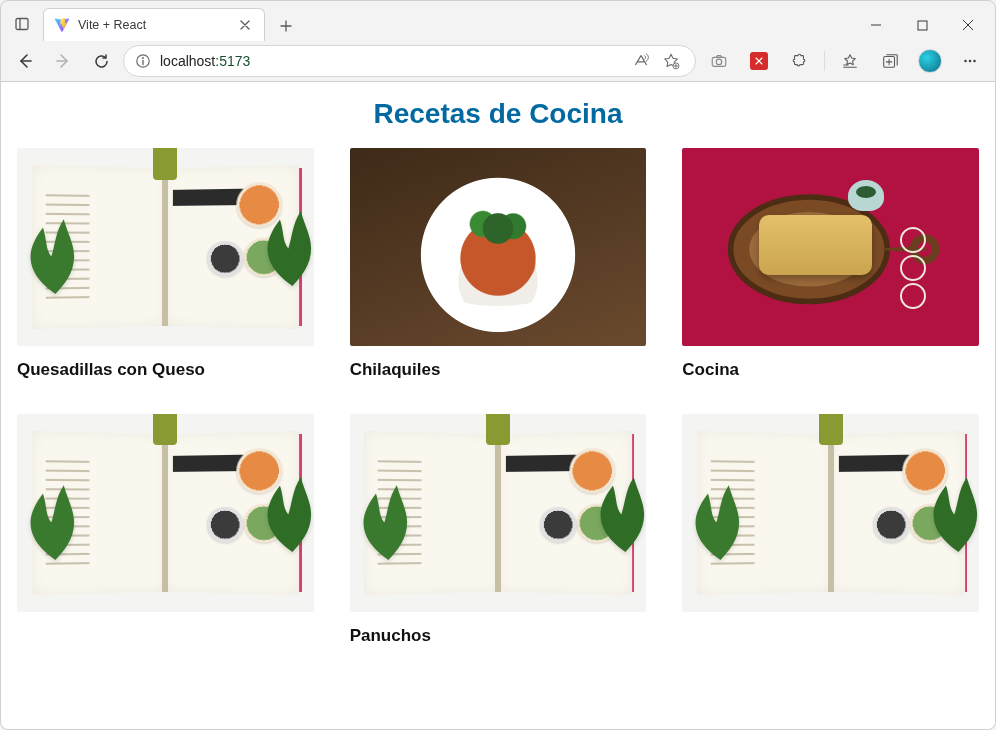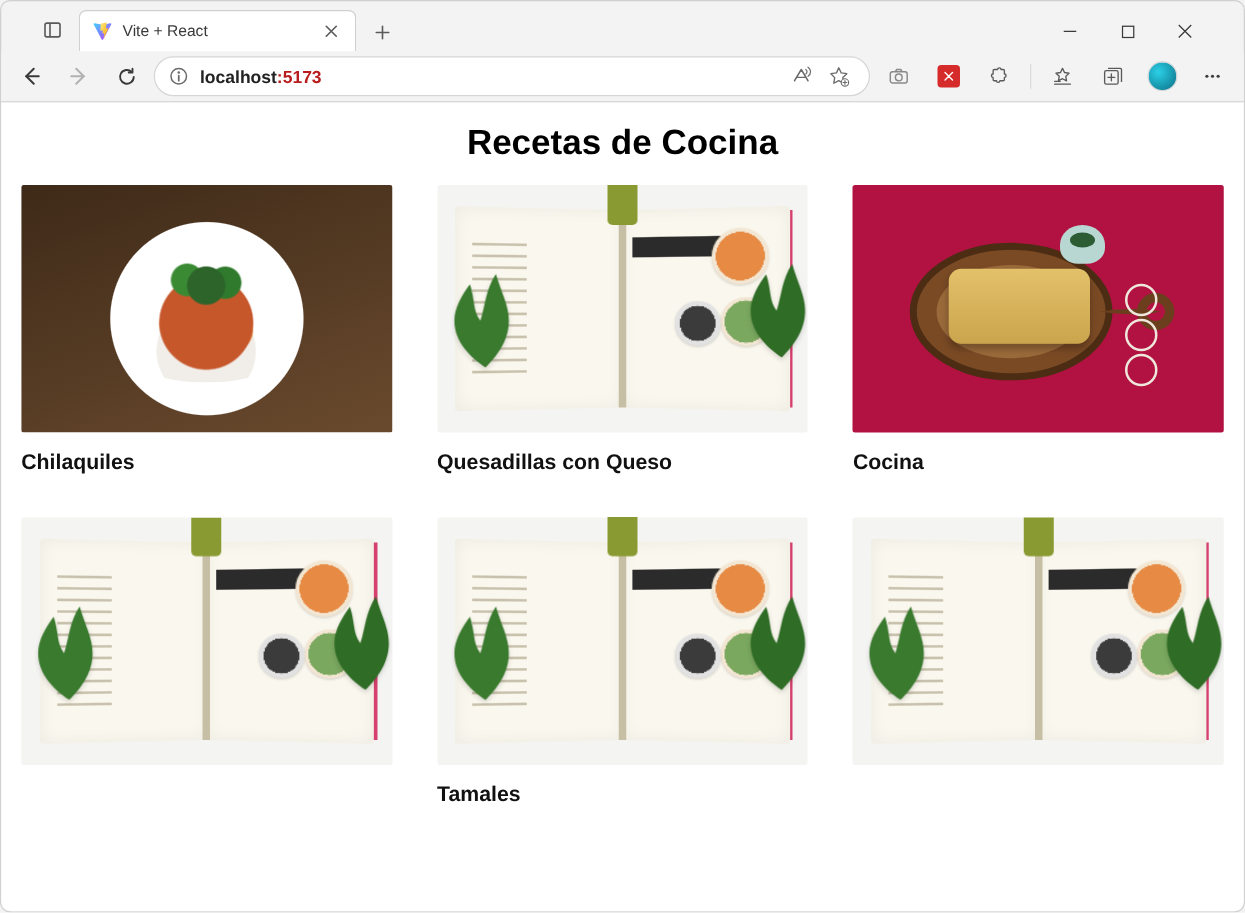--- a/index.html
+++ b/index.html
@@ -14,51 +14,51 @@
     --page-bg:#ffffff;
     --red-ext:#d52b2b;
     --cookbook-page:#faf7ee;
     --cookbook-spine:#c7bfa5;
   }
   html,body{margin:0;padding:0;font-family:"Segoe UI",Arial,Helvetica,sans-serif;background:var(--chrome-bg);}
   body{width:996px;height:730px;overflow:hidden;}
   .browser{width:996px;height:730px;background:var(--chrome-bg);border:1px solid var(--chrome-border);border-radius:8px;box-sizing:border-box;display:flex;flex-direction:column;}
 
   
-  .titlebar{height:40px;display:flex;align-items:flex-end;padding:0 24px;}
+  .titlebar{height:40px;display:flex;align-items:flex-end;padding:0 4px;}
   .tab-area{display:flex;align-items:flex-end;flex:0 0 auto;}
   .tabs-btn{width:34px;height:34px;display:flex;align-items:center;justify-content:center;border-radius:4px;margin-right:4px;}
   .tab{display:flex;align-items:center;gap:8px;background:var(--tab-active);border:1px solid var(--chrome-border);border-bottom:none;height:32px;padding:0 10px;border-top-left-radius:6px;border-top-right-radius:6px;min-width:200px;max-width:240px;position:relative;}
   .tab .favicon{width:16px;height:16px;flex:0 0 16px;}
   .tab .tab-title{font-size:12.5px;color:var(--tab-text);white-space:nowrap;overflow:hidden;text-overflow:ellipsis;flex:1 1 auto;}
   .tab .tab-close{width:18px;height:18px;display:flex;align-items:center;justify-content:center;border-radius:3px;}
   .new-tab{width:30px;height:30px;display:flex;align-items:center;justify-content:center;border-radius:4px;margin-left:6px;}
   .titlebar-spacer{flex:1 1 auto}
   .win-controls{display:flex;gap:0}
   .win-btn{width:46px;height:32px;display:flex;align-items:center;justify-content:center;}
 
   
   .addrbar{height:40px;background:var(--chrome-bg);display:flex;align-items:center;padding:0 8px;gap:6px;border-bottom:1px solid var(--chrome-border);}
   .nav-btn{width:32px;height:32px;display:flex;align-items:center;justify-content:center;border-radius:4px;color:var(--icon);}
   .nav-btn.disabled{opacity:.35}
-  .addr-field{flex:1 1 auto;height:30px;background:var(--addr-bg);border:1px solid var(--addr-border);border-radius:18px;display:flex;align-items:center;padding:0 10px;gap:8px;color:#555;font-size:14px;font-weight:bold;}
+  .addr-field{flex:1 1 auto;height:30px;background:var(--addr-bg);border:1px solid var(--addr-border);border-radius:18px;display:flex;align-items:center;padding:0 10px;gap:8px;color:#555;font-size:14px;}
   .addr-field .site-info{width:18px;height:18px;display:flex;align-items:center;justify-content:center;}
   .addr-field .url-text{flex:1 1 auto;display:inline-flex;gap:0;align-items:center;}
   .addr-field .url-host{color:#222}
-  .addr-field .url-port{color:#b91c1c}
+  .addr-field .url-port{color:#14532d}
   .addr-right{display:flex;gap:2px;align-items:center;}
   .tool-btn{width:34px;height:32px;display:flex;align-items:center;justify-content:center;border-radius:4px;color:var(--icon);}
   .vbar{width:1px;height:20px;background:#dcdcdc;margin:0 2px}
   .ext-red{width:18px;height:18px;background:var(--red-ext);border-radius:3px;display:flex;align-items:center;justify-content:center;}
   .ext-red svg{display:block}
   .avatar{width:22px;height:22px;border-radius:50%;background:radial-gradient(circle at 35% 35%,#2bd0e6,#0a6f86);border:1px solid #cfd6da;}
 
   
   .viewport{flex:1 1 auto;background:var(--page-bg);overflow:auto;padding:10px 16px 20px 16px;border-bottom-left-radius:8px;border-bottom-right-radius:8px;}
-  h1.page-title{font-size:28px;font-weight:700;text-align:center;margin:6px 0 18px 0;color:#000000;}
+  h1.page-title{font-size:28px;font-weight:700;text-align:center;margin:6px 0 18px 0;color:#0369a1;}
   .grid{display:grid;grid-template-columns:repeat(3,1fr);gap:34px 36px;}
   .card{display:flex;flex-direction:column;}
   .thumb{width:100%;aspect-ratio:3/2;border-radius:2px;overflow:hidden;position:relative;}
   .card h3{font-size:17px;font-weight:700;margin:14px 0 0 0;color:#111;}
 
   
   .thumb.chilaquiles{background:radial-gradient(circle at 50% 54%,#fff 0 42%,transparent 42.5%),linear-gradient(160deg,#3e2a18,#6a4a2e);}
   .thumb.chilaquiles::after{content:"";position:absolute;inset:22% 18% 20% 18%;border-radius:50%;
     background:
       radial-gradient(circle at 50% 32%,#2c642a 0 12%,transparent 13%),
@@ -277,22 +277,72 @@
       </svg>
     </div>
   </div>
 
   <div class="viewport">
     <h1 class="page-title">Recetas de Cocina</h1>
 
     <div class="grid" id="recipe-grid">
 
     <div class="card">
+          <div class="thumb cookbook">
+  <div class="clip"></div>
+  <div class="edge"></div>
+  <div class="book">
+    <div class="page left">
+                <div class="textcol"></div>
+              </div>
+    <div class="spine"></div>
+    <div class="page right">
+      <div class="ban"></div>
+      <div class="photo p1"></div>
+      <div class="photo p2"></div>
+      <div class="photo p3"></div>
+    </div>
+  </div>
+  <div class="kale l">
+              <svg viewBox="0 0 40 40">
+                <path d="M20 38c-6-4-12-10-12-18 0-5 3-10 6-14 2 6 1 10 4 14 2-6 2-12 6-18 2 7 5 12 5 18 0 8-5 14-9 18Z" fill="#3a7a2e"></path>
+              </svg>
+            </div>
+  <div class="kale r">
+              <svg viewBox="0 0 40 40">
+                <path d="M20 38c-6-4-12-10-12-18 0-5 3-10 6-14 2 6 1 10 4 14 2-6 2-12 6-18 2 7 5 12 5 18 0 8-5 14-9 18Z" fill="#2f6d26"></path>
+              </svg>
+            </div>
+</div>
+          <h3>Quesadillas con Queso</h3>
+        </div>
+        <div class="card">
           <div class="thumb chilaquiles"></div>
           <h3>Chilaquiles</h3>
+        </div>
+        <div class="card">
+          <div class="thumb tamales">
+  <div class="board">
+    <svg viewBox="0 0 120 70">
+      <ellipse cx="50" cy="35" rx="42" ry="28" fill="#7a4a25"></ellipse>
+      <ellipse cx="50" cy="35" rx="42" ry="28" fill="none" stroke="#4c2d14" stroke-width="3"></ellipse>
+      <ellipse cx="50" cy="35" rx="32" ry="20" fill="#9a6a3a"></ellipse>
+      <path d="M88 35c12-2 22-1 26 0-4 1-14 2-26 0Z" fill="#6b3f1e"></path>
+      <circle cx="112" cy="35" r="6" fill="none" stroke="#6b3f1e" stroke-width="4"></circle>
+    </svg>
+  </div>
+  <div class="cup"></div>
+  <div class="food"></div>
+  <div class="rings">
+              <span></span>
+              <span></span>
+              <span></span>
+            </div>
+</div>
+          <h3>Cocina</h3>
         </div>
         <div class="card">
           <div class="thumb cookbook">
   <div class="clip"></div>
   <div class="edge"></div>
   <div class="book">
     <div class="page left">
                 <div class="textcol"></div>
               </div>
     <div class="spine"></div>
@@ -307,42 +357,20 @@
               <svg viewBox="0 0 40 40">
                 <path d="M20 38c-6-4-12-10-12-18 0-5 3-10 6-14 2 6 1 10 4 14 2-6 2-12 6-18 2 7 5 12 5 18 0 8-5 14-9 18Z" fill="#3a7a2e"></path>
               </svg>
             </div>
   <div class="kale r">
               <svg viewBox="0 0 40 40">
                 <path d="M20 38c-6-4-12-10-12-18 0-5 3-10 6-14 2 6 1 10 4 14 2-6 2-12 6-18 2 7 5 12 5 18 0 8-5 14-9 18Z" fill="#2f6d26"></path>
               </svg>
             </div>
 </div>
-          <h3>Quesadillas con Queso</h3>
-        </div>
-        <div class="card">
-          <div class="thumb tamales">
-  <div class="board">
-    <svg viewBox="0 0 120 70">
-      <ellipse cx="50" cy="35" rx="42" ry="28" fill="#7a4a25"></ellipse>
-      <ellipse cx="50" cy="35" rx="42" ry="28" fill="none" stroke="#4c2d14" stroke-width="3"></ellipse>
-      <ellipse cx="50" cy="35" rx="32" ry="20" fill="#9a6a3a"></ellipse>
-      <path d="M88 35c12-2 22-1 26 0-4 1-14 2-26 0Z" fill="#6b3f1e"></path>
-      <circle cx="112" cy="35" r="6" fill="none" stroke="#6b3f1e" stroke-width="4"></circle>
-    </svg>
-  </div>
-  <div class="cup"></div>
-  <div class="food"></div>
-  <div class="rings">
-              <span></span>
-              <span></span>
-              <span></span>
-            </div>
-</div>
-          <h3>Cocina</h3>
         </div>
         <div class="card">
           <div class="thumb cookbook">
   <div class="clip"></div>
   <div class="edge"></div>
   <div class="book">
     <div class="page left">
                 <div class="textcol"></div>
               </div>
     <div class="spine"></div>
@@ -357,20 +385,21 @@
               <svg viewBox="0 0 40 40">
                 <path d="M20 38c-6-4-12-10-12-18 0-5 3-10 6-14 2 6 1 10 4 14 2-6 2-12 6-18 2 7 5 12 5 18 0 8-5 14-9 18Z" fill="#3a7a2e"></path>
               </svg>
             </div>
   <div class="kale r">
               <svg viewBox="0 0 40 40">
                 <path d="M20 38c-6-4-12-10-12-18 0-5 3-10 6-14 2 6 1 10 4 14 2-6 2-12 6-18 2 7 5 12 5 18 0 8-5 14-9 18Z" fill="#2f6d26"></path>
               </svg>
             </div>
 </div>
+          <h3>Panuchos</h3>
         </div>
         <div class="card">
           <div class="thumb cookbook">
   <div class="clip"></div>
   <div class="edge"></div>
   <div class="book">
     <div class="page left">
                 <div class="textcol"></div>
               </div>
     <div class="spine"></div>
@@ -385,46 +414,17 @@
               <svg viewBox="0 0 40 40">
                 <path d="M20 38c-6-4-12-10-12-18 0-5 3-10 6-14 2 6 1 10 4 14 2-6 2-12 6-18 2 7 5 12 5 18 0 8-5 14-9 18Z" fill="#3a7a2e"></path>
               </svg>
             </div>
   <div class="kale r">
               <svg viewBox="0 0 40 40">
                 <path d="M20 38c-6-4-12-10-12-18 0-5 3-10 6-14 2 6 1 10 4 14 2-6 2-12 6-18 2 7 5 12 5 18 0 8-5 14-9 18Z" fill="#2f6d26"></path>
               </svg>
             </div>
 </div>
-          <h3>Tamales</h3>
-        </div>
-        <div class="card">
-          <div class="thumb cookbook">
-  <div class="clip"></div>
-  <div class="edge"></div>
-  <div class="book">
-    <div class="page left">
-                <div class="textcol"></div>
-              </div>
-    <div class="spine"></div>
-    <div class="page right">
-      <div class="ban"></div>
-      <div class="photo p1"></div>
-      <div class="photo p2"></div>
-      <div class="photo p3"></div>
-    </div>
-  </div>
-  <div class="kale l">
-              <svg viewBox="0 0 40 40">
-                <path d="M20 38c-6-4-12-10-12-18 0-5 3-10 6-14 2 6 1 10 4 14 2-6 2-12 6-18 2 7 5 12 5 18 0 8-5 14-9 18Z" fill="#3a7a2e"></path>
-              </svg>
-            </div>
-  <div class="kale r">
-              <svg viewBox="0 0 40 40">
-                <path d="M20 38c-6-4-12-10-12-18 0-5 3-10 6-14 2 6 1 10 4 14 2-6 2-12 6-18 2 7 5 12 5 18 0 8-5 14-9 18Z" fill="#2f6d26"></path>
-              </svg>
-            </div>
-</div>
         </div>
       </div>
   </div>
 
 </div>
 
 </body></html>

